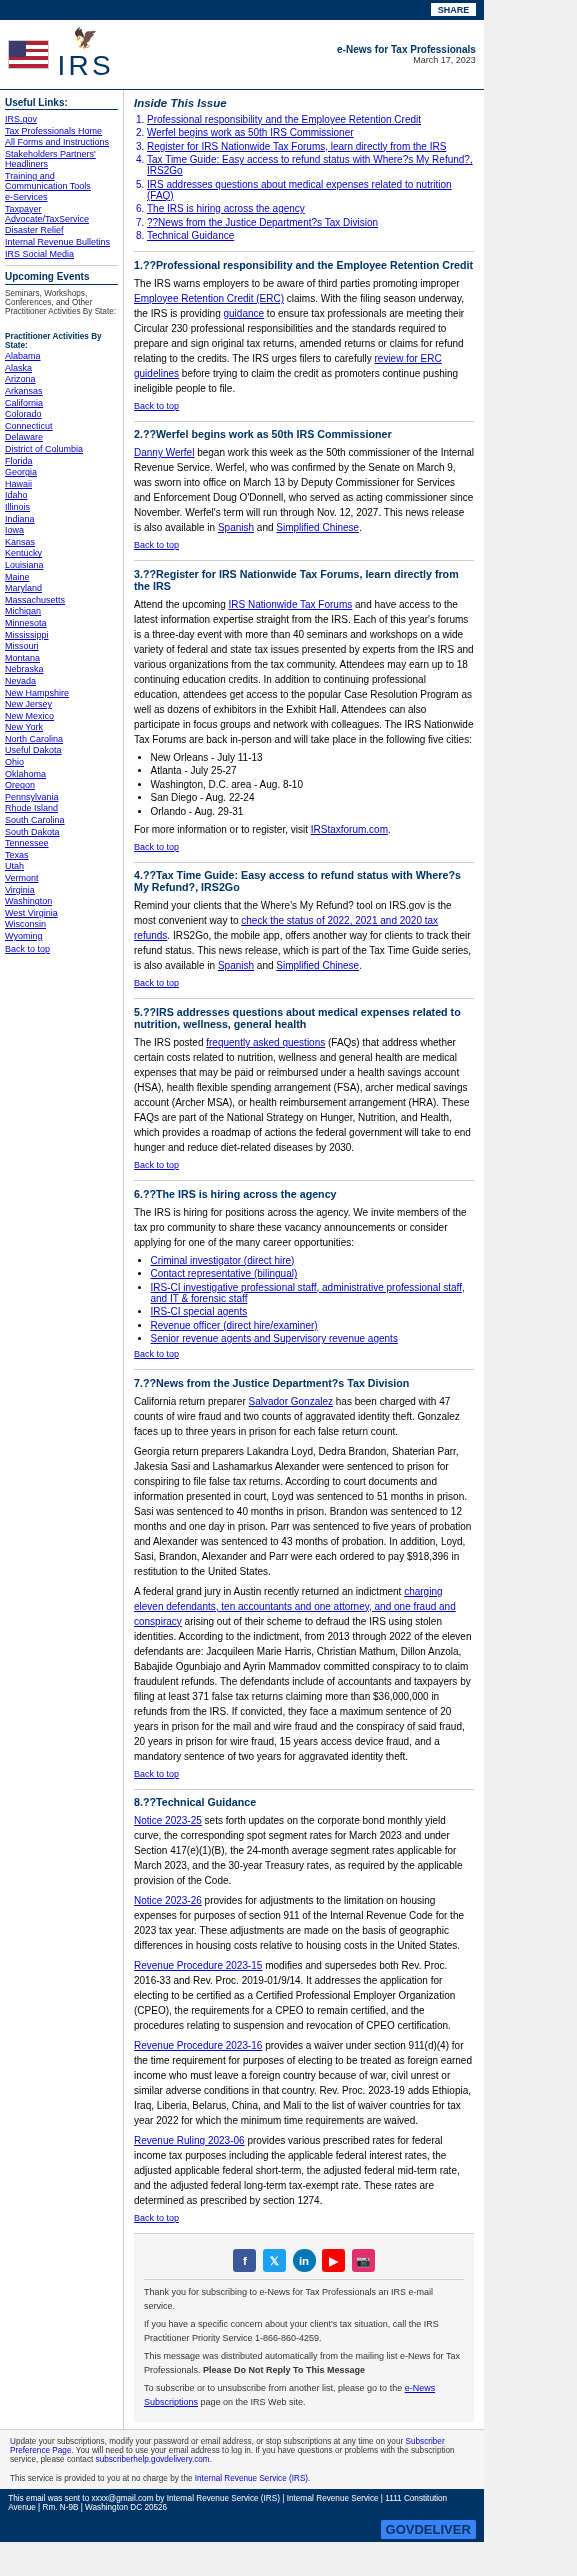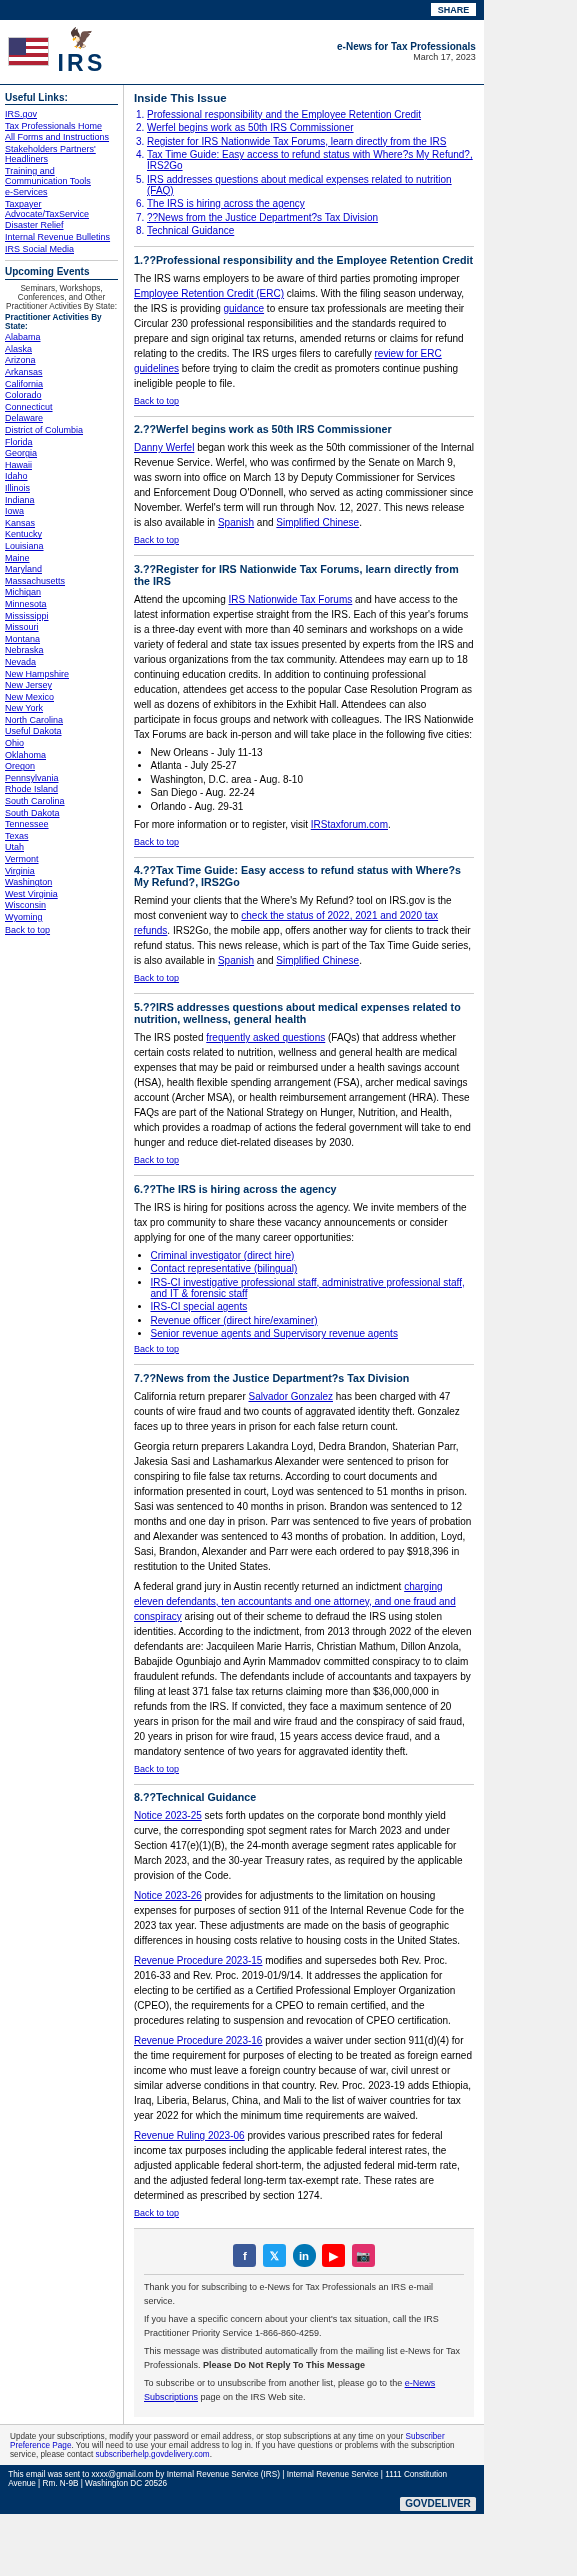--- a/index.html
+++ b/index.html
@@ -65,22 +65,22 @@
     .irs-logo-text {
       display: flex;
       flex-direction: column;
       align-items: center;
     }
     .irs-eagle {
       font-size: 20px;
       color: #003366;
     }
     .irs-text {
-      font-size: 23px;
-      font-weight: bold;
+      font-size: 28px;
+      font-weight: normal;
       color: #003366;
       letter-spacing: 3.3px;
     }
     .header-right {
       text-align: right;
       font-size: 9px;
       color: #333;
     }
     .header-subtitle {
       font-size: 10px;
@@ -145,20 +145,21 @@
       color: #003366;
       border-bottom: 1.6px solid #003366;
       padding-bottom: 3.3px;
       margin-bottom: 6.6px;
     }
     .inside-title {
       font-size: 11.5px;
       font-weight: bold;
       color: #003366;
       margin-bottom: 5px;
+      font-style: italic;
     }
     .toc-list {
       margin-left: 13px;
       margin-bottom: 10px;
     }
     .toc-list li {
       margin-bottom: 2.5px;
       color: #0000CC;
     }
     .toc-list li a {
@@ -260,23 +261,23 @@
       text-align: left;
     }
     .govdelivery-logo {
       display: flex;
       justify-content: flex-end;
       align-items: center;
       background: #003366;
       padding: 3.3px 8.2px;
     }
     .govdelivery-badge {
-      background: #e5e5e5;
-      color: #003366;
-      font-size: 10px;
+      background: #3b82f6;
+      color: #003366;
+      font-size: 13px;
       font-weight: bold;
       padding: 1.6px 5px;
       border-radius: 1.6px;
     }
     .article-separator {
       border: none;
       border-top: 0.8px solid #ccc;
       margin: 6.6px 0;
     }
   </style>
@@ -317,21 +318,21 @@
         <a class="sidebar-link">Training and Communication Tools</a>
         <a class="sidebar-link">e-Services</a>
         <a class="sidebar-link">Taxpayer Advocate/TaxService</a>
         <a class="sidebar-link">Disaster Relief</a>
         <a class="sidebar-link">Internal Revenue Bulletins</a>
         <a class="sidebar-link">IRS Social Media</a>
       </div>
       <hr class="sidebar-divider">
       <div class="sidebar-section">
         <div class="sidebar-section-title">Upcoming Events</div>
-        <div style="font-size:8.2px; color:#333; margin-bottom:2px;text-align:center;">Seminars, Workshops, Conferences, and Other Practitioner Activities By State:</div>
+        <div style="font-size:8.2px; color:#333; margin-bottom:16px;">Seminars, Workshops, Conferences, and Other Practitioner Activities By State:</div>
         <div style="font-size:8.2px; font-weight:bold; color:#003366; margin-bottom:1.6px;">Practitioner Activities By State:</div>
         <a class="sidebar-link">Alabama</a>
         <a class="sidebar-link">Alaska</a>
         <a class="sidebar-link">Arizona</a>
         <a class="sidebar-link">Arkansas</a>
         <a class="sidebar-link">California</a>
         <a class="sidebar-link">Colorado</a>
         <a class="sidebar-link">Connecticut</a>
         <a class="sidebar-link">Delaware</a>
         <a class="sidebar-link">District of Columbia</a>
@@ -523,20 +524,23 @@
         <div class="footer-text">If you have a specific concern about your client's tax situation, call the IRS Practitioner Priority Service 1-866-860-4259.</div>
         <div class="footer-text">This message was distributed automatically from the mailing list e-News for Tax Professionals. <strong>Please Do Not Reply To This Message</strong></div>
         <div class="footer-text">To subscribe or to unsubscribe from another list, please go to the <a>e-News Subscriptions</a> page on the IRS Web site.</div>
       </div>
     </div>
   </div>
 
   <div style="background:#f5f5f5; border-top:0.8px solid #ccc; padding:6.6px 10px; font-size:8.2px; color:#333;">
     <span>Update your subscriptions, modify your password or email address, or stop subscriptions at any time on your <a style="color:#0000CC;">Subscriber Preference Page</a>. You will need to use your email address to log in. If you have questions or problems with the subscription service, please contact <a style="color:#0000CC;text-align:center;">subscriberhelp.govdelivery.com</a>.</span>
   </div>
+  <div style="background:#f5f5f5; padding:3.3px 10px 6.6px 10px; font-size:8.2px; color:#333;">
+    <span>This service is provided to you at no charge by the <a style="color:#0000CC;">Internal Revenue Service (IRS)</a>.</span>
+  </div>
 
   <div class="bottom-bar">
     <span>This email was sent to xxxx@gmail.com by Internal Revenue Service (IRS) | Internal Revenue Service | 1111 Constitution Avenue | Rm. N-9B | Washington DC 20526</span>
   </div>
   <div class="govdelivery-logo">
     <span class="govdelivery-badge">GOVDELIVER</span>
   </div>
 </div>
 
 

